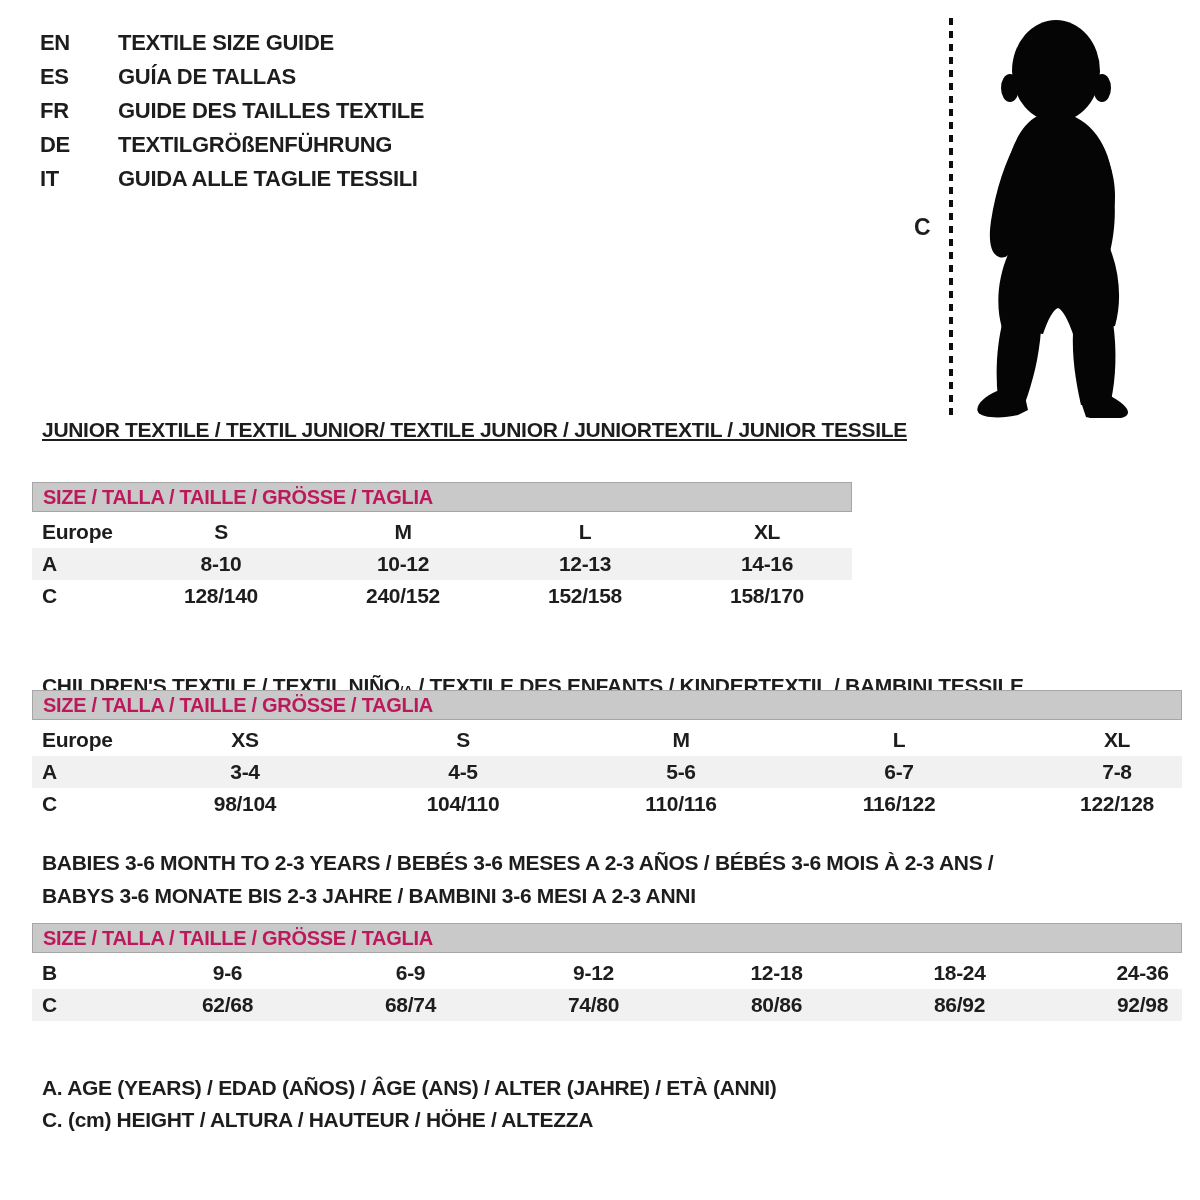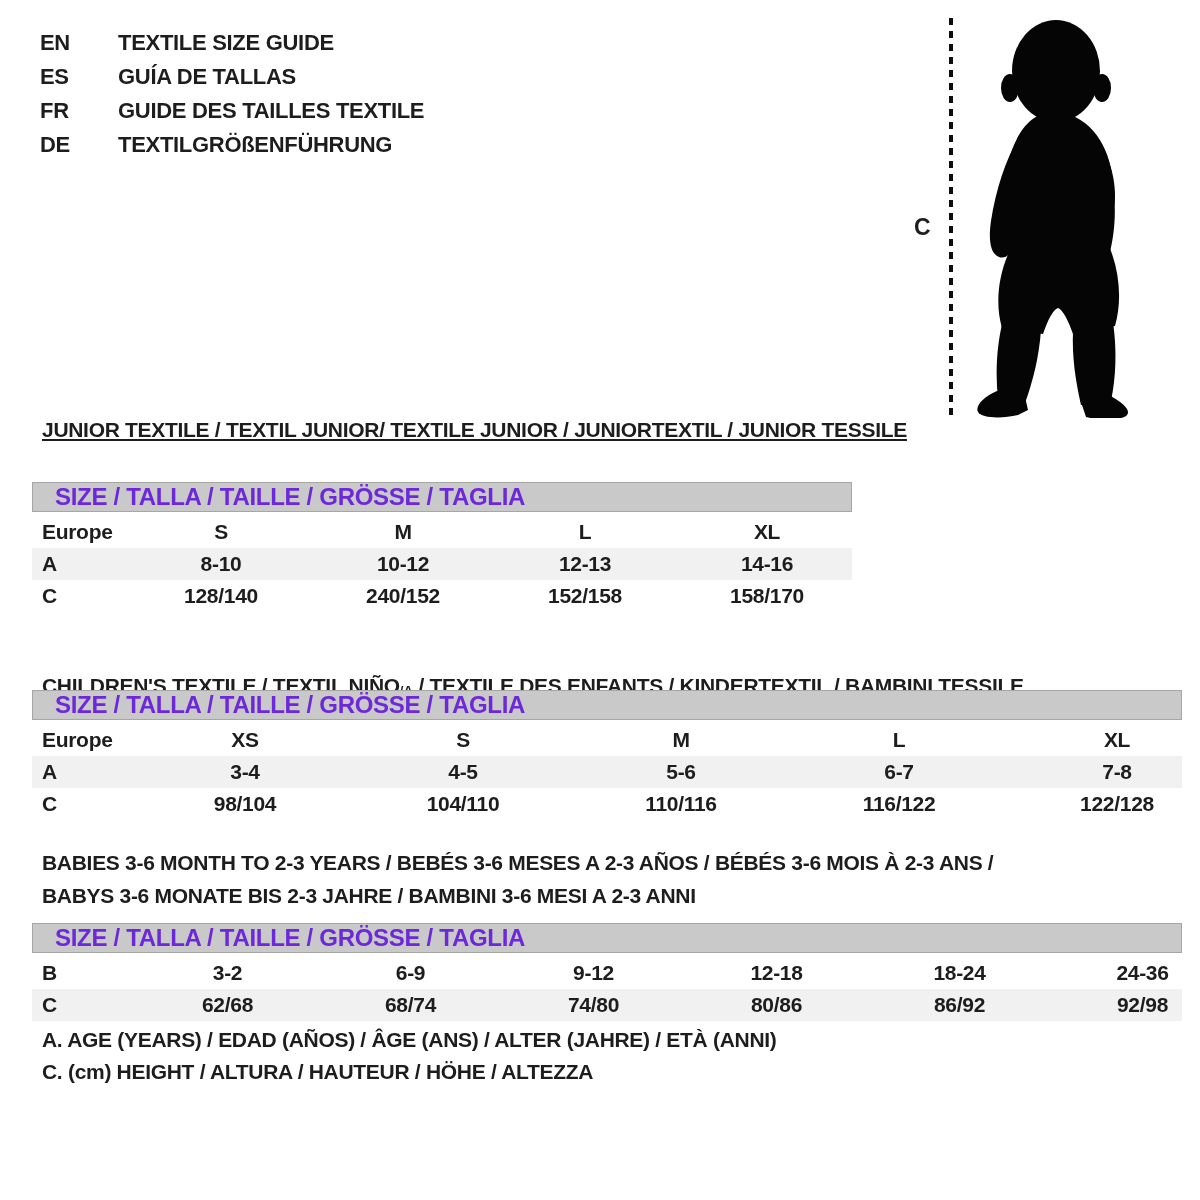--- a/index.html
+++ b/index.html
@@ -22,31 +22,31 @@
   .title-junior{top:418px;text-decoration:underline;}
   .title-children{top:674px;}
   .title-babies{top:846px;line-height:33px;}
   .title-sub{font-size:13px;vertical-align:-2px;letter-spacing:0;}
   
   .size-table{position:absolute;left:32px;}
   .junior-table{top:482px;width:820px;}
   .children-table{top:690px;width:1150px;}
   .babies-table{top:923px;width:1150px;}
   .size-bar{height:30px;box-sizing:border-box;background:var(--bar-bg,#c9c9c9);
-    border:1px solid var(--bar-border,#a6a6a6);line-height:28px;padding-left:22px;
-    font-size:24px;color:#6d28d9;margin-bottom:4px;}
+    border:1px solid var(--bar-border,#a6a6a6);line-height:28px;padding-left:10px;
+    font-size:20px;color:#be185d;margin-bottom:4px;}
   .trow{display:grid;height:32px;align-items:center;font-size:21px;gap:8px;}
   .trow.shaded{background:var(--shaded,#f1f1f1);}
   .junior-table  .trow{grid-template-columns:94px repeat(4,174px);}
   .children-table .trow{grid-template-columns:100px repeat(5,210px);}
   .babies-table  .trow{grid-template-columns:100px repeat(6,175px);}
   .tlabel{padding-left:10px;}
   .tcell{text-align:center;}
   
-  .legend{position:absolute;left:42px;top:1024px;font-size:21px;line-height:32px;}
+  .legend{position:absolute;left:42px;top:1072px;font-size:21px;line-height:32px;}
 </style>
 </head>
 <body>
 
 <div class="canvas">
 
   <div class="lang-list">
     <div class="lang-row">
       <span class="lang-code">EN</span>
       <span class="lang-label">TEXTILE SIZE GUIDE</span>
@@ -55,20 +55,24 @@
       <span class="lang-code">ES</span>
       <span class="lang-label">GUÍA DE TALLAS</span>
     </div>
     <div class="lang-row">
       <span class="lang-code">FR</span>
       <span class="lang-label">GUIDE DES TAILLES TEXTILE</span>
     </div>
     <div class="lang-row">
       <span class="lang-code">DE</span>
       <span class="lang-label">TEXTILGRÖßENFÜHRUNG</span>
+    </div>
+    <div class="lang-row">
+      <span class="lang-code">IT</span>
+      <span class="lang-label">GUIDA ALLE TAGLIE TESSILI</span>
     </div>
   </div>
 
   <div class="measure-line"></div>
   <div class="measure-label">C</div>
   <svg class="baby-svg" width="172" height="402" viewBox="0 0 172 402" aria-hidden="true">
     <g fill="#050505">
       <ellipse cx="90" cy="55" rx="44" ry="51"></ellipse>
       <ellipse cx="44" cy="72" rx="9" ry="14"></ellipse>
       <ellipse cx="136" cy="72" rx="9" ry="14"></ellipse>
@@ -144,21 +148,21 @@
 
   <div class="section-title title-babies">
     <div>BABIES 3-6 MONTH TO 2-3 YEARS / BEBÉS 3-6 MESES A 2-3 AÑOS / BÉBÉS 3-6 MOIS À 2-3 ANS /</div>
     <div>BABYS 3-6 MONATE BIS 2-3 JAHRE / BAMBINI 3-6 MESI A 2-3 ANNI</div>
   </div>
   <div class="size-table babies-table">
     <div class="size-bar">SIZE / TALLA / TAILLE / GRÖSSE / TAGLIA</div>
     <div>
         <div class="trow">
           <div class="tlabel">B</div>
-          <div class="tcell">3-2</div>
+          <div class="tcell">9-6</div>
           <div class="tcell">6-9</div>
           <div class="tcell">9-12</div>
           <div class="tcell">12-18</div>
           <div class="tcell">18-24</div>
           <div class="tcell">24-36</div>
         </div>
         <div class="trow shaded">
           <div class="tlabel">C</div>
           <div class="tcell">62/68</div>
           <div class="tcell">68/74</div>

